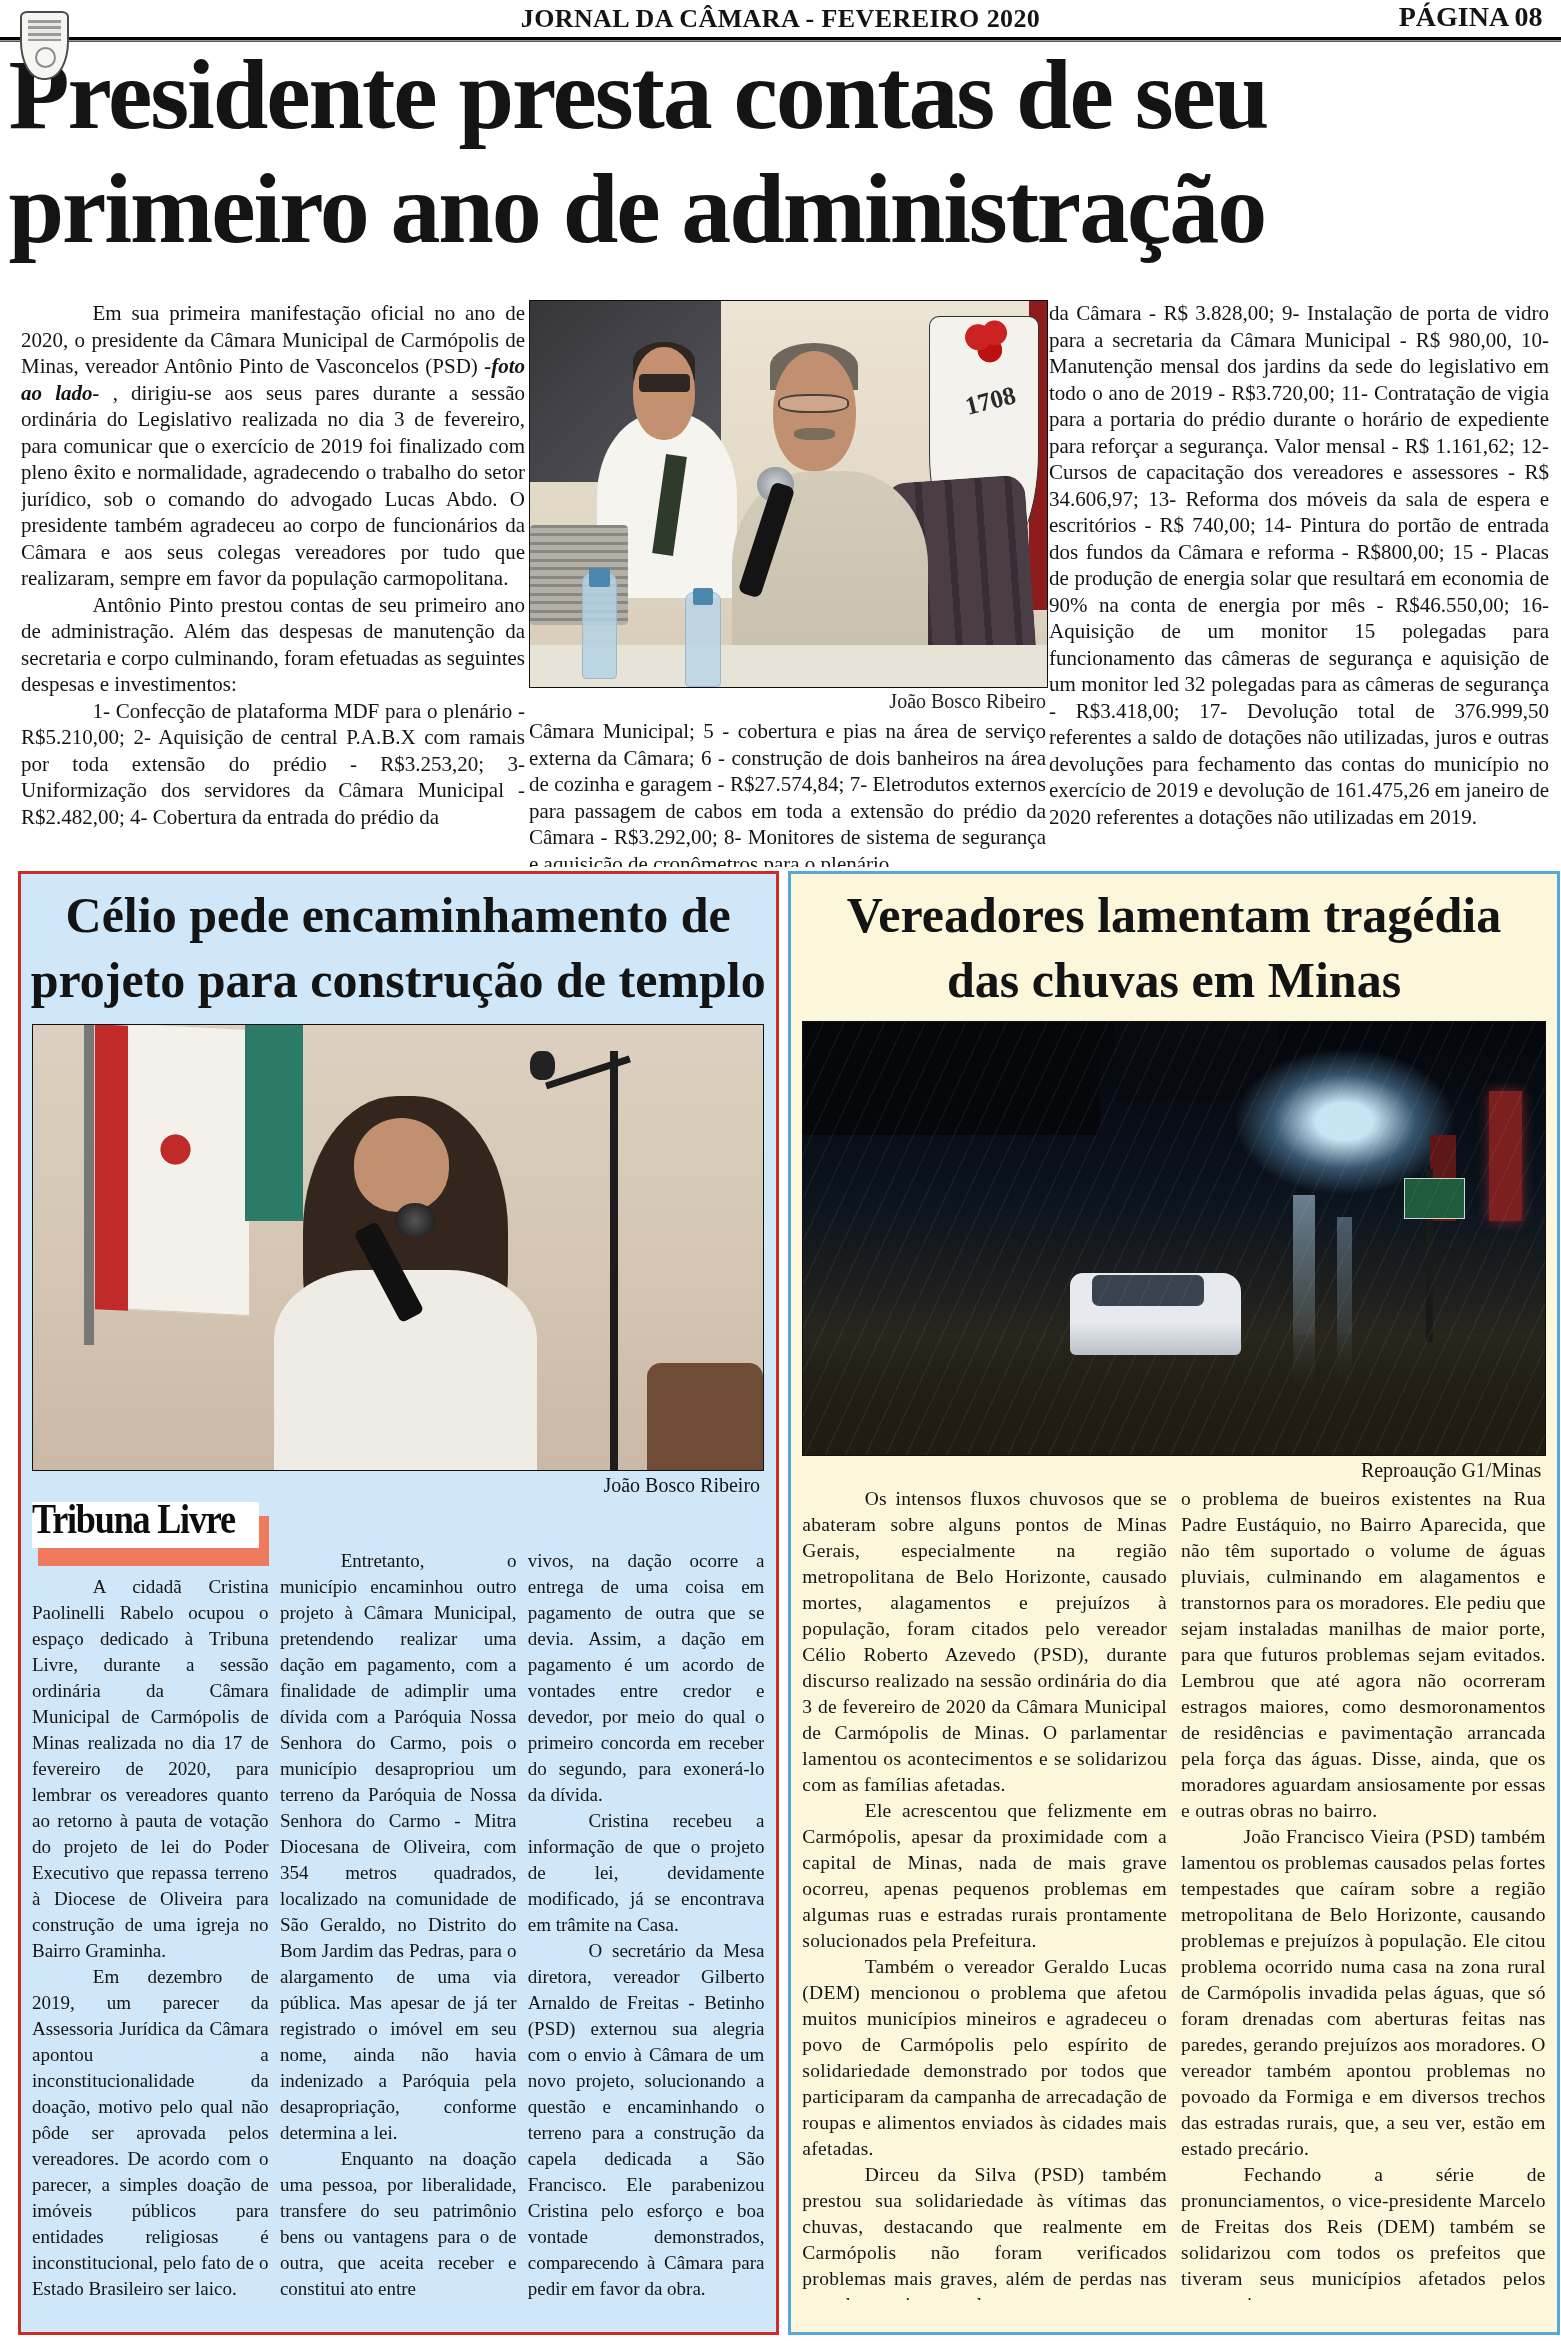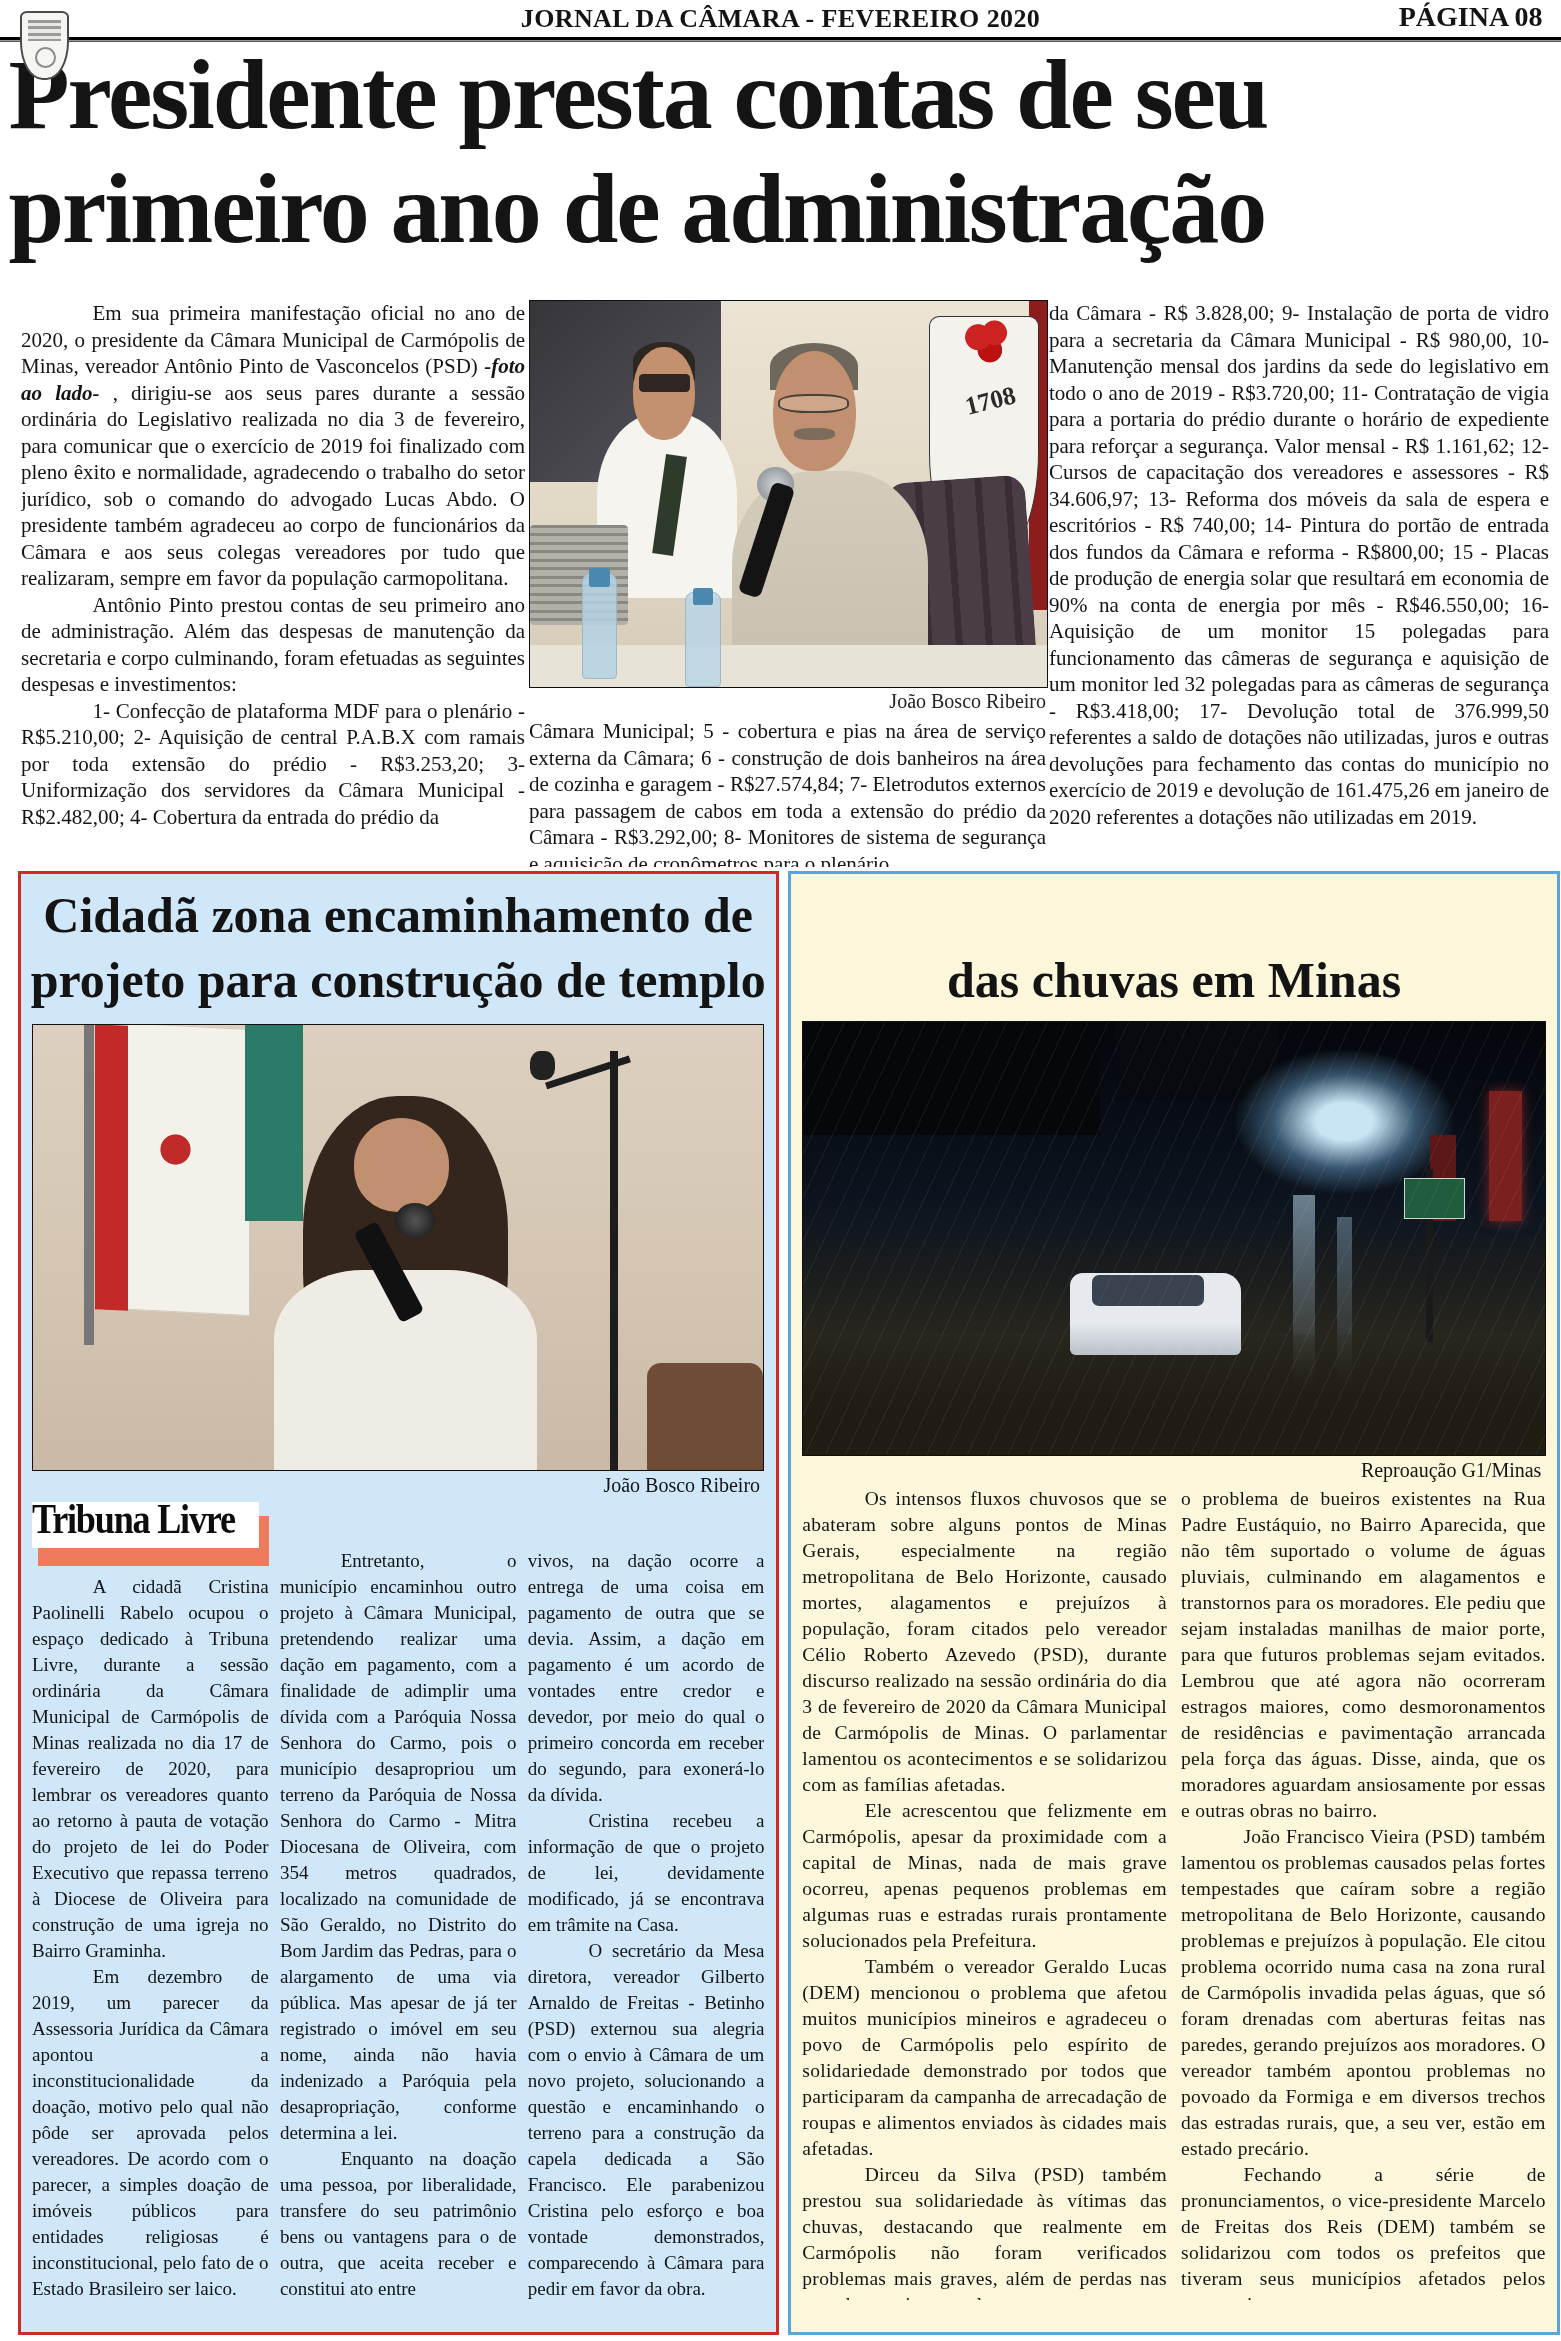--- a/index.html
+++ b/index.html
@@ -181,21 +181,21 @@
   <div class="tcol tcol2">
     <p class="noind">Câmara Municipal; 5 - cobertura e pias na área de serviço externa da Câmara; 6 - construção de dois banheiros na área de cozinha e garagem - R$27.574,84; 7- Eletrodutos externos para passagem de cabos em toda a extensão do prédio da Câmara - R$3.292,00; 8- Monitores de sistema de segurança e aquisição de cronômetros para o plenário</p>
   </div>
 
   <div class="tcol tcol3">
     <p class="noind">da Câmara - R$ 3.828,00; 9- Instalação de porta de vidro para a secretaria da Câmara Municipal - R$ 980,00, 10- Manutenção mensal dos jardins da sede do legislativo em todo o ano de 2019 - R$3.720,00; 11- Contratação de vigia para a portaria do prédio durante o horário de expediente para reforçar a segurança. Valor mensal - R$ 1.161,62; 12- Cursos de capacitação dos vereadores e assessores - R$ 34.606,97; 13- Reforma dos móveis da sala de espera e escritórios - R$ 740,00; 14- Pintura do portão de entrada dos fundos da Câmara e reforma - R$800,00; 15 - Placas de produção de energia solar que resultará em economia de 90% na conta de energia por mês - R$46.550,00; 16- Aquisição de um monitor 15 polegadas para funcionamento das câmeras de segurança e aquisição de um monitor led 32 polegadas para as câmeras de segurança - R$3.418,00; 17- Devolução total de 376.999,50 referentes a saldo de dotações não utilizadas, juros e outras devoluções para fechamento das contas do município no exercício de 2019 e devolução de 161.475,26 em janeiro de 2020 referentes a dotações não utilizadas em 2019.</p>
   </div>
 
   <div class="boxA">
     <div class="boxhead">
-      <span>Cidadã zona encaminhamento de</span><br>
+      <span>Célio pede encaminhamento de</span><br>
       <span>projeto para construção de templo</span>
     </div>
     <div class="photo photoA">
       <div class="p2-pole"></div>
       <div class="p2-flagwhite"></div>
       <div class="p2-flagred"></div>
       <div class="p2-emblem"></div>
       <div class="p2-flaggreen"></div>
       <div class="p2-stand"></div>
       <div class="p2-boom"></div>
@@ -226,21 +226,21 @@
       <div class="col">
         <p class="noind">vivos, na dação ocorre a entrega de uma coisa em pagamento de outra que se devia. Assim, a dação em pagamento é um acordo de vontades entre credor e devedor, por meio do qual o primeiro concorda em receber do segundo, para exonerá-lo da dívida.</p>
         <p class="indA">Cristina recebeu a informação de que o projeto de lei, devidamente modificado, já se encontrava em trâmite na Casa.</p>
         <p class="indA">O secretário da Mesa diretora, vereador Gilberto Arnaldo de Freitas - Betinho (PSD) externou sua alegria com o envio à Câmara de um novo projeto, solucionando a questão e encaminhando o terreno para a construção da capela dedicada a São Francisco. Ele parabenizou Cristina pelo esforço e boa vontade demonstrados, comparecendo à Câmara para pedir em favor da obra.</p>
       </div>
     </div>
   </div>
 
   <div class="boxB">
     <div class="boxhead">
-      <br>
+      <span>Vereadores lamentam tragédia</span><br>
       <span>das chuvas em Minas</span>
     </div>
     <div class="photo photoB">
       <div class="p3-bld1"></div>
       <div class="p3-bld2"></div>
       <div class="p3-glow"></div>
       <div class="p3-sign1"></div>
       <div class="p3-sign2"></div>
       <div class="p3-refl"></div>
       <div class="p3-refl2"></div>

